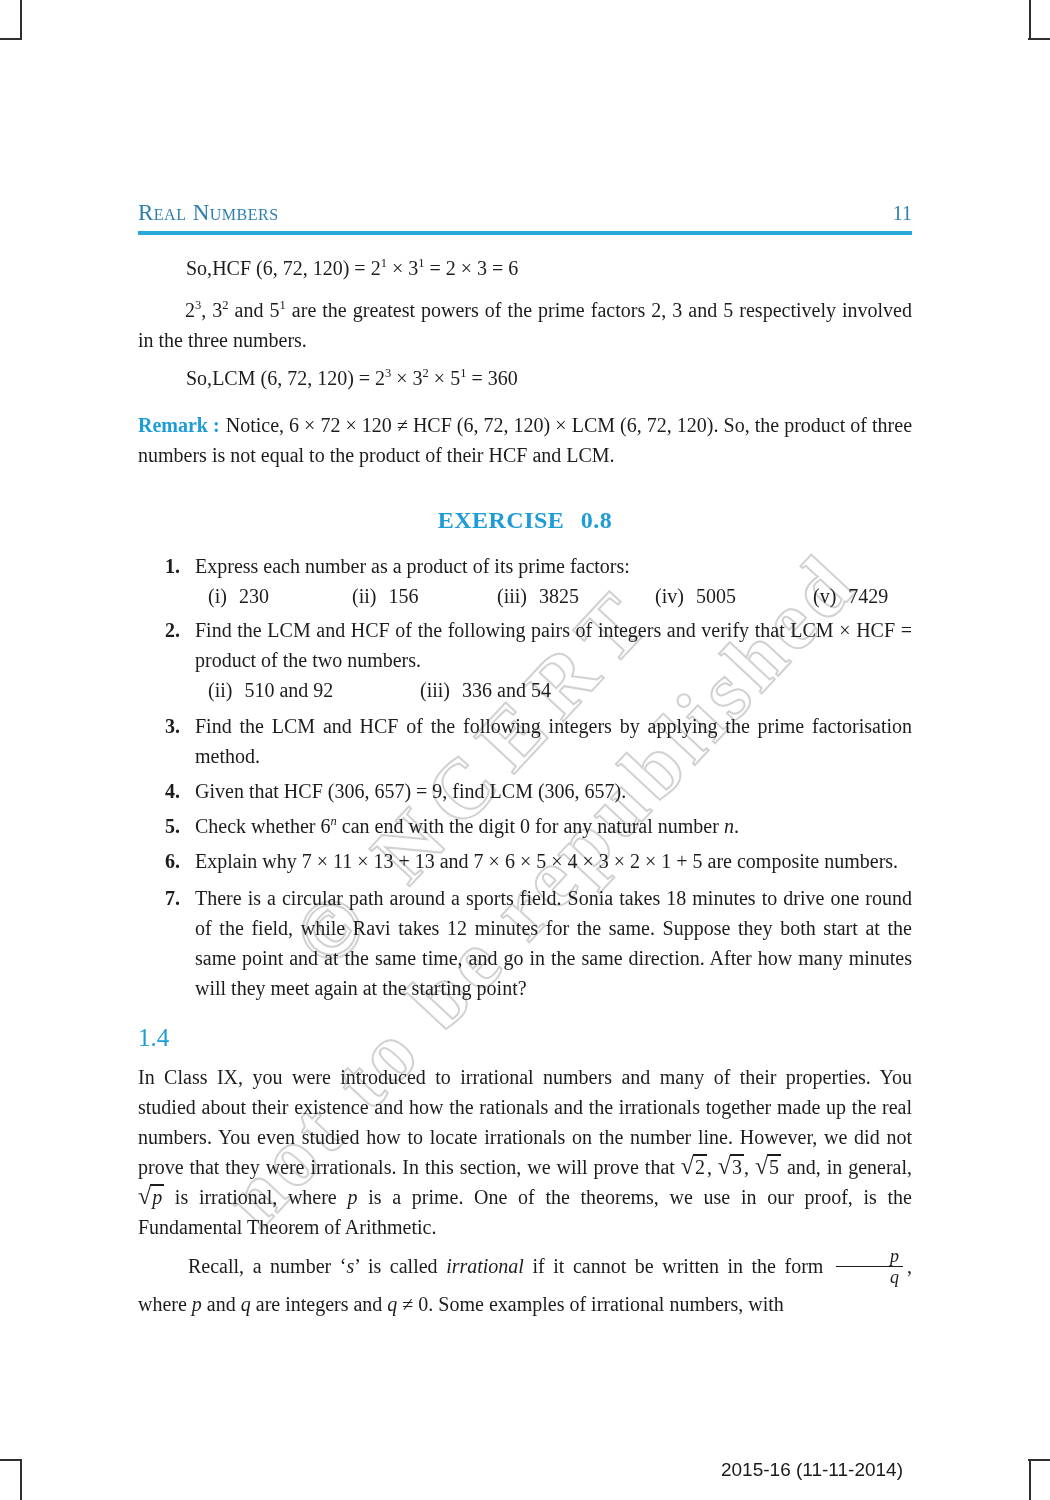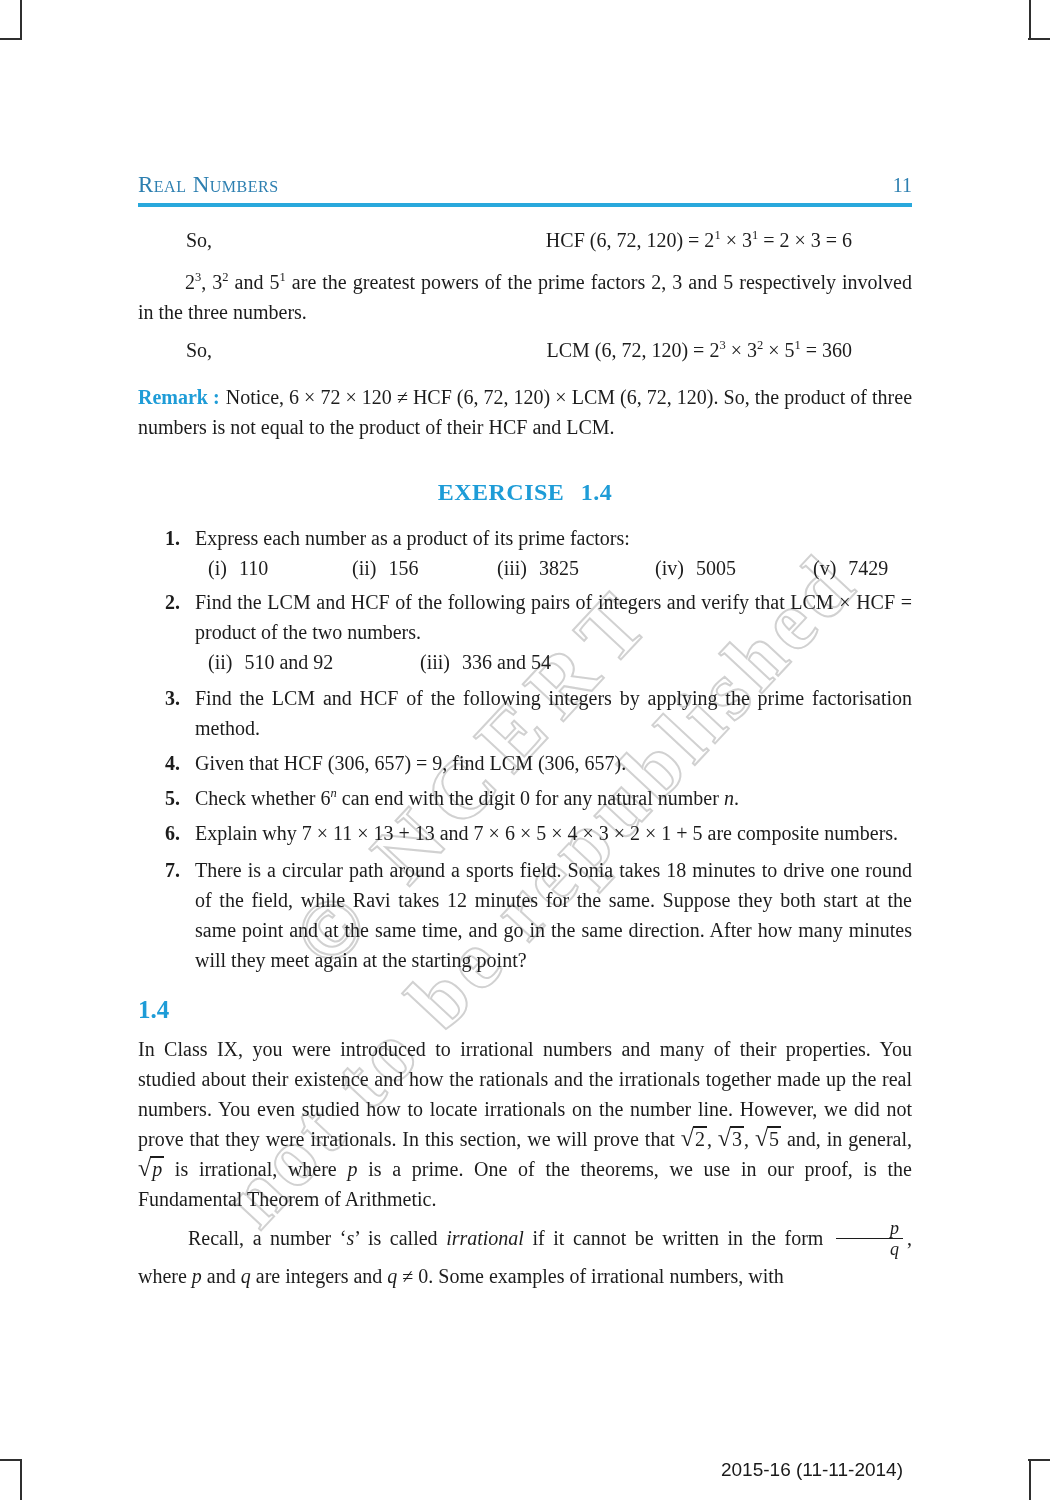--- a/index.html
+++ b/index.html
@@ -29,30 +29,30 @@
   
   .wm{
     position:absolute;z-index:0;text-align:center;white-space:nowrap;
     font-weight:bold;color:transparent;
     -webkit-text-stroke:2px var(--watermark-gray);
     opacity:.75;pointer-events:none;line-height:100px;
   }
   .wm1{left:215px;top:725px;width:520px;height:100px;font-size:84px;letter-spacing:16px;transform:rotate(-47deg);}
   .wm2{left:-35px;top:840px;width:1150px;height:100px;font-size:84px;letter-spacing:6px;transform:rotate(-47deg);}
 
-  .content{position:absolute;z-index:1;left:138px;right:138px;top:172px;}
+  .content{position:absolute;z-index:1;left:138px;right:138px;top:200px;}
 
   .header{display:flex;justify-content:space-between;align-items:baseline;line-height:26px;}
   .htitle{font-variant:small-caps;font-size:23px;letter-spacing:.5px;color:var(--header-blue);}
   .hpage{font-size:20px;color:var(--header-blue);margin-left:43px;}
   .rule{height:4px;background:var(--rule-blue);margin-top:5px;}
 
   .frow{display:flex;margin-top:18px;}
   .flabel{flex:none;margin-left:48px;}
-  .fexpr{flex:1;text-align:right;margin-right:60px;}
+  .fexpr{flex:1;text-align:left;margin-right:60px;}
   .frow2{margin-top:8px;}
 
   sup{font-size:12.5px;line-height:0;}
 
   .para{margin:0;text-align:justify;}
   .p-powers{margin-top:12px;text-indent:47px;}
   .remark{margin-top:17px;}
   .remark b{color:var(--heading-blue);margin-right:6px;}
 
   .extitle{
@@ -69,21 +69,21 @@
   .qbody{flex:1;min-width:0;}
   .qtext{text-align:justify;}
   .opts{display:grid;padding-left:13px;}
   .opts5{grid-template-columns:144px 145px 158px 158px 1fr;}
   .opts3{grid-template-columns:212px 260px 1fr;}
   .opts3b{grid-template-columns:202px 270px 1fr;}
   .olabel{margin-right:12px;}
 
   .sectitle{
     margin:20px 0 0 0;display:flex;gap:14px;color:var(--heading-blue);
-    font-size:25px;line-height:30px;font-weight:bold;
+    font-size:25px;line-height:30px;font-weight:normal;
   }
   .p-intro{margin-top:9px;}
   .p-recall{margin-top:6px;text-indent:50px;}
 
   
   .rt{white-space:nowrap;}
   .rsym{font-size:24px;line-height:0;}
   .rd{border-top:2px solid var(--text-color);padding:0 2px;margin-left:-1px;}
 
   
@@ -130,28 +130,28 @@
 
     <p class="para p-powers">2<sup>3</sup>, 3<sup>2</sup> and 5<sup>1</sup> are the greatest powers of the prime factors 2, 3 and 5 respectively involved in the three numbers.</p>
 
     <div class="frow frow2">
       <span class="flabel">So,</span>
       <span class="fexpr">LCM (6, 72, 120) = 2<sup>3</sup> × 3<sup>2</sup> × 5<sup>1</sup> = 360</span>
     </div>
 
     <p class="para remark"><b>Remark :</b><span>Notice, 6 × 72 × 120 ≠ HCF (6, 72, 120) × LCM (6, 72, 120). So, the product of three numbers is not equal to the product of their HCF and LCM.</span></p>
 
-    <h2 class="extitle">EXERCISE 1.4</h2>
+    <h2 class="extitle">EXERCISE 0.8</h2>
 
     <div class="q q1">
       <span class="qnum">1.</span>
       <div class="qbody">
         <div class="qtext">Express each number as a product of its prime factors:</div>
         <div class="opts opts5">
-          <span class="opt"><span class="olabel">(i)</span><span class="oval">110</span></span>
+          <span class="opt"><span class="olabel">(i)</span><span class="oval">230</span></span>
           <span class="opt"><span class="olabel">(ii)</span><span class="oval">156</span></span>
           <span class="opt"><span class="olabel">(iii)</span><span class="oval">3825</span></span>
           <span class="opt"><span class="olabel">(iv)</span><span class="oval">5005</span></span>
           <span class="opt"><span class="olabel">(v)</span><span class="oval">7429</span></span>
         </div>
       </div>
     </div>
 
     <div class="q q2">
       <span class="qnum">2.</span>

